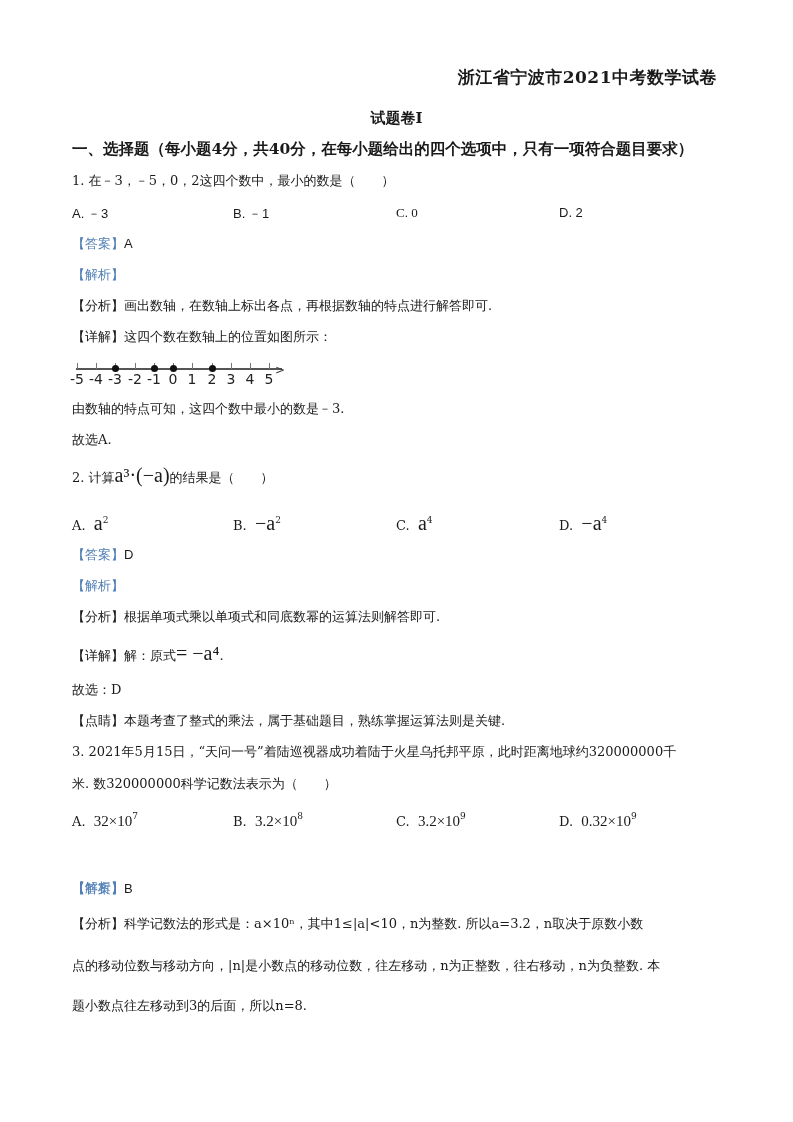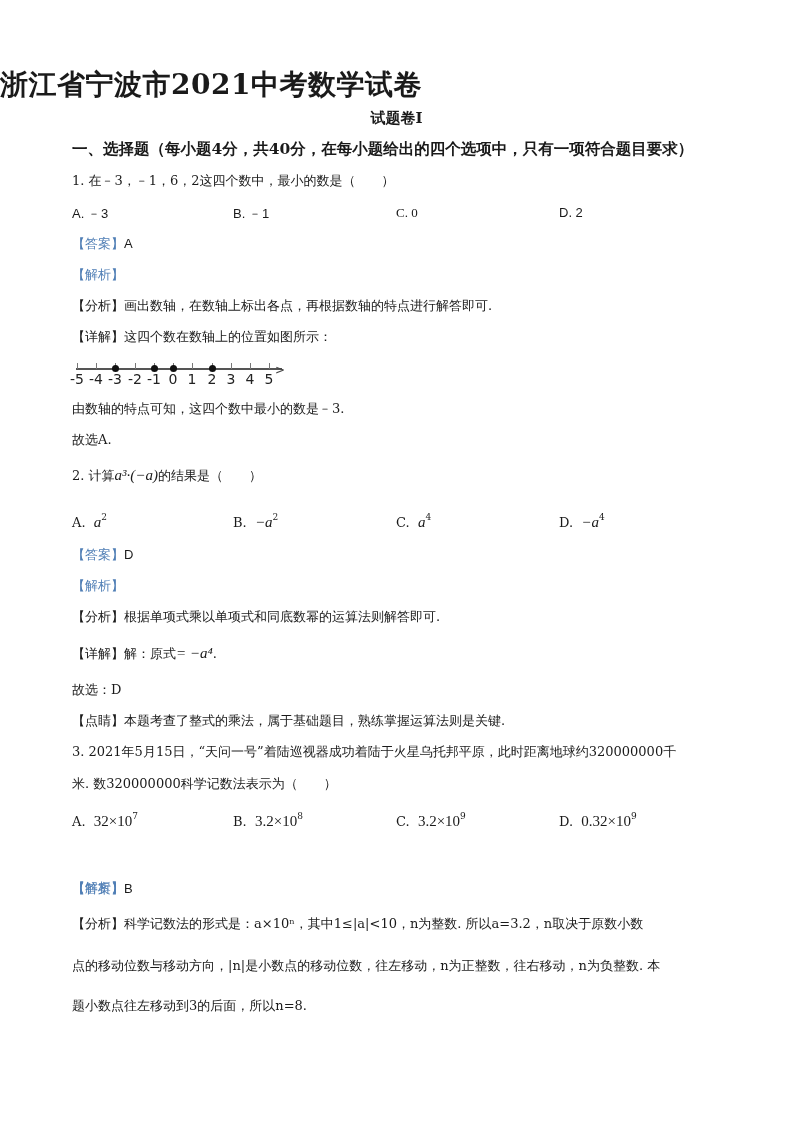--- a/index.html
+++ b/index.html
@@ -1,43 +1,43 @@
 <!DOCTYPE html>
 <html><head>
 <meta charset="utf-8">
 <style>
   * { margin: 0; padding: 0; box-sizing: border-box; }
   html, body { width: 793px; height: 1122px; background: #ffffff; }
   body { position: relative; font-family: "DejaVu Serif", "Liberation Serif", serif; color: #1a1a1a; overflow: hidden; }
   .abs { position: absolute; white-space: nowrap; }
-  .title { left: 0; width: 717px; top: 66px; text-align: left; font-size: 28px; font-weight: bold; letter-spacing: 0.5px; }
+  .title { left: 0; width: 717px; top: 66px; text-align: right; font-size: 17px; font-weight: bold; letter-spacing: 0.5px; }
   .subtitle { left: 0; width: 793px; top: 109px; text-align: center; font-size: 15px; font-weight: bold; }
   .section { left: 72px; top: 139px; font-size: 15.5px; font-weight: bold; }
   .line { font-size: 13px; line-height: 16px; }
   .sans { font-family: "Liberation Sans", "DejaVu Sans", sans-serif; }
   .tag { color: #4f7eb5; }
-  .math { font-family: "Liberation Serif", "DejaVu Serif", serif; font-style: italic; font-size: 15px; }
+  .math { font-family: "Liberation Serif", "DejaVu Serif", serif; font-size: 20px; }
   .num { font-family: Liberation Serif, serif; font-size: 15px; }
   sup { font-size: 9px; vertical-align: 7px; font-style: normal; }
   .opt { position: absolute; font-size: 13px; }
   .numline { left: 72px; top: 360px; width: 220px; height: 30px; }
   .numline .axis { position: absolute; left: 4px; top: 8px; width: 206px; height: 1.5px; background: #555; }
   .numline .arrow { position: absolute; left: 203px; top: 3px; font-size: 12px; color: #444; font-family: "DejaVu Sans", sans-serif; }
   .numline .tick { position: absolute; top: 3px; width: 1px; height: 6px; background: #777; }
   .numline .dot { position: absolute; top: 5px; width: 7px; height: 7px; border-radius: 50%; background: #111; }
   .numline .lbl { position: absolute; top: 11px; font-family: "DejaVu Sans", sans-serif; font-size: 14px; color: #222; transform: translateX(-50%); }
 </style>
 </head>
 <body>
 
 <div class="abs title">浙江省宁波市2021中考数学试卷</div>
 <div class="abs subtitle">试题卷Ⅰ</div>
 <div class="abs section">一、选择题（每小题4分，共40分，在每小题给出的四个选项中，只有一项符合题目要求）</div>
 
-<div class="abs line" style="left:72px;top:173px;">1. 在﹣3，﹣1，6，2这四个数中，最小的数是（　　）</div>
+<div class="abs line" style="left:72px;top:173px;">1. 在﹣3，﹣5，0，2这四个数中，最小的数是（　　）</div>
 <div class="opt sans" style="left:72px;top:205px;">A. ﹣3</div>
 <div class="opt sans" style="left:233px;top:205px;">B. ﹣1</div>
 <div class="opt sans" style="left:396px;top:205px;font-family:Liberation Serif, serif;">C. 0</div>
 <div class="opt sans" style="left:559px;top:205px;">D. 2</div>
 
 <div class="abs line" style="left:72px;top:236px;">
   <span class="tag">【答案】</span><span class="sans">A</span>
 </div>
 <div class="abs line tag" style="left:72px;top:267px;">【解析】</div>
 <div class="abs line" style="left:72px;top:298px;">

